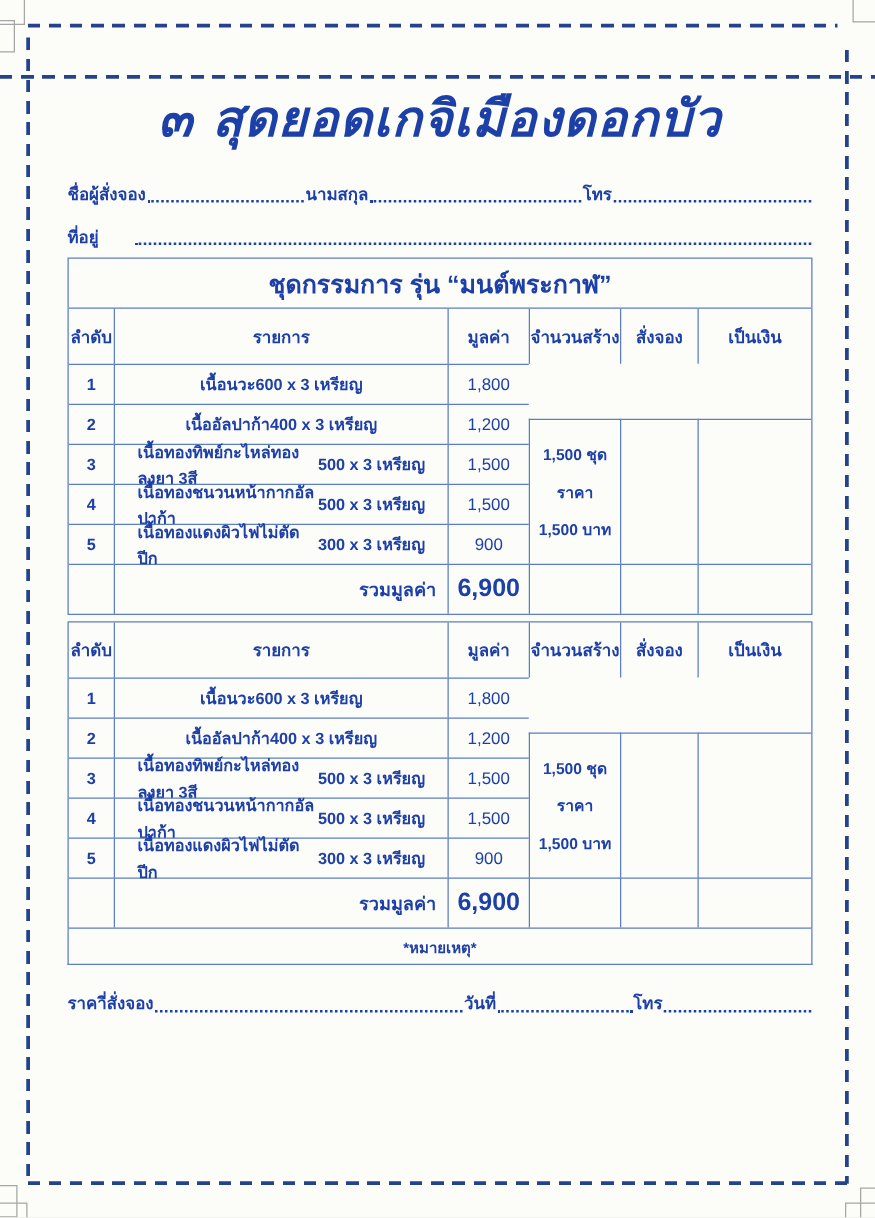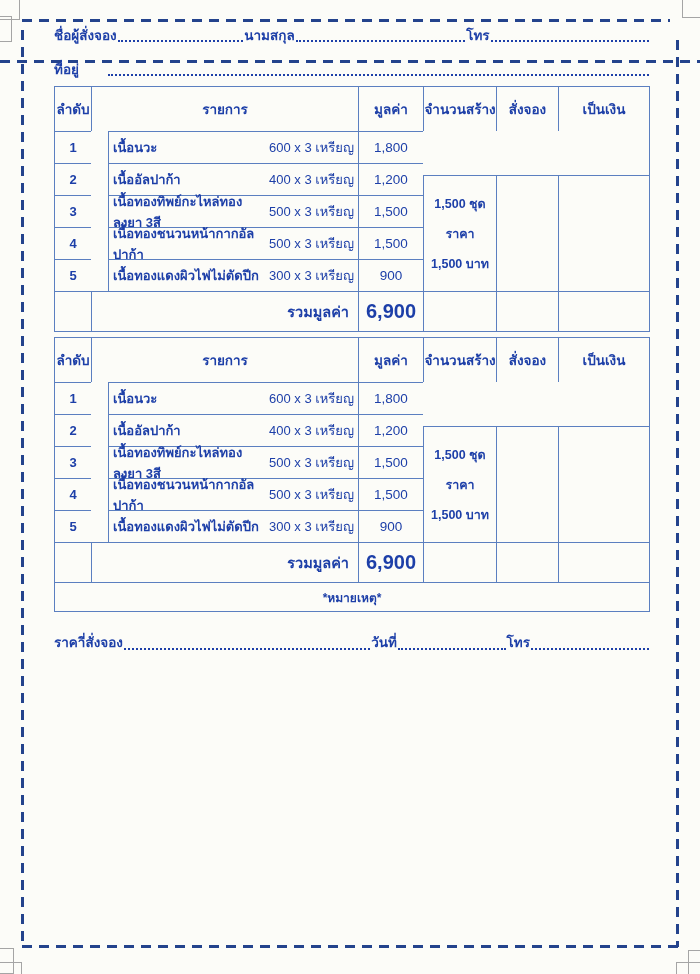--- a/index.html
+++ b/index.html
@@ -39,22 +39,22 @@
   .amulet-table + .amulet-table{margin-top:5px;}
   .t-title{height:39px;border-bottom:1px solid var(--line);display:flex;align-items:center;
     justify-content:center;font-size:20px;font-weight:700;}
   .t-grid{display:grid;grid-template-columns:36px 267px 65px 73px 62px 1fr;
     grid-template-rows:44px repeat(5,32px) 40px;}
   .cell{display:flex;align-items:center;justify-content:center;
     border-left:1px solid var(--line);border-top:1px solid var(--line);}
   .c1{border-left:none;}
   .head{border-top:none;font-size:13.5px;font-weight:700;}
   .no-cell{grid-column:1;font-size:13px;font-weight:600;}
-  .item-cell{grid-column:2;justify-content:space-between;padding:0 4px;font-size:13px;font-weight:600;margin-left:17px;}
-  .item-cell .qty{font-weight:400;white-space:nowrap;}
+  .item-cell{grid-column:2;padding:0 18px;font-size:13px;font-weight:600;}
+  .item-cell .qty{font-weight:700;white-space:nowrap;}
   .val-cell{grid-column:3;font-size:13.5px;font-weight:400;text-align:center;}
   .m{grid-row:2 / span 5;margin-top:44px;}
   .m4{grid-column:4;flex-direction:column;gap:10px;font-size:12.5px;font-weight:600;}
   .m5{grid-column:5;} .m6{grid-column:6;}
   .t7{grid-row:7;}
   .tno{grid-column:1;}
   .tlabel{grid-column:2;justify-content:flex-end;padding-right:9px;font-size:14.5px;font-weight:700;padding-left:28px;}
   .tval{grid-column:3;font-size:20px;font-weight:700;}
   .e4{grid-column:4;} .e5{grid-column:5;} .e6{grid-column:6;}
   
@@ -77,37 +77,39 @@
   <div class="mark" style="left:-4px;top:962px;"></div>
 
   <div class="dash-h dash-top1"></div>
   <div class="dash-h dash-top2"></div>
   <div class="dash-v dash-left"></div>
   <div class="dash-v dash-right"></div>
   <div class="dash-h dash-bottom"></div>
 
   <div class="content">
 
+    <div class="page-title">๓ สุดยอดเกจิเมืองดอกบัว</div>
 
     <div class="frow f1">
       <span class="lbl">ชื่อผู้สั่งจอง</span>
       <span class="dots g1"></span>
       <span class="lbl">นามสกุล</span>
       <span class="dots g2"></span>
       <span class="lbl">โทร</span>
       <span class="dots g3"></span>
     </div>
 
     <div class="frow f2">
       <span class="lbl">ที่อยู่</span>
       <span class="dots gfull"></span>
     </div>
 
     <div id="tables">
         <div class="amulet-table">
+    <div class="t-title">ชุดกรรมการ รุ่น “มนต์พระกาฬ”</div>
     <div class="t-grid">
       <div class="cell head c1" style="grid-column:1;grid-row:1;">ลำดับ</div>
       <div class="cell head" style="grid-column:2;grid-row:1;">รายการ</div>
       <div class="cell head" style="grid-column:3;grid-row:1;">มูลค่า</div>
       <div class="cell head" style="grid-column:4;grid-row:1;">จำนวนสร้าง</div>
       <div class="cell head" style="grid-column:5;grid-row:1;">สั่งจอง</div>
       <div class="cell head" style="grid-column:6;grid-row:1;">เป็นเงิน</div>
 
       <div class="cell m m4">
         <span>1,500 ชุด</span>

